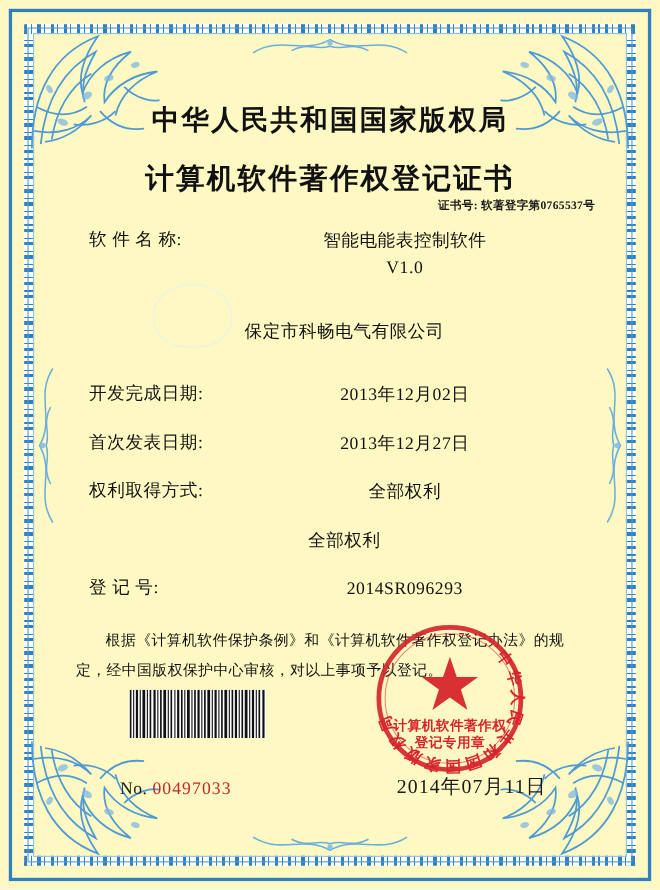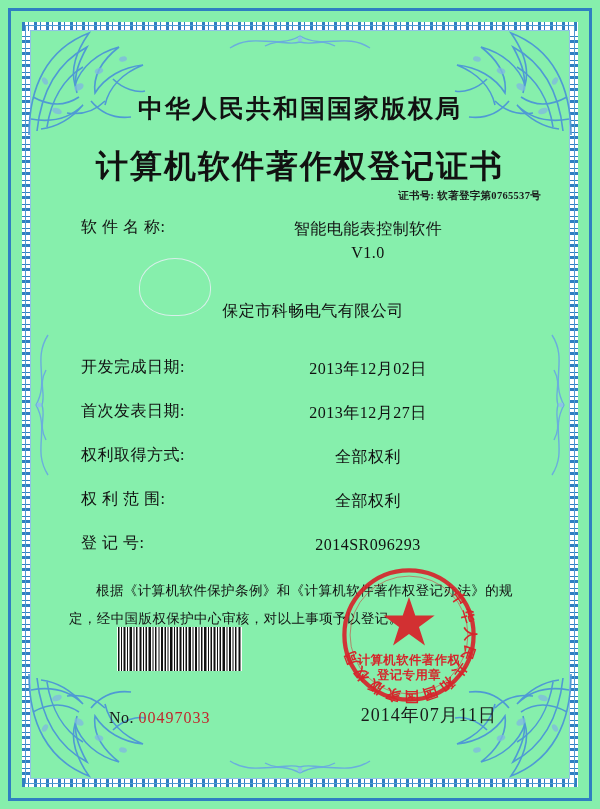--- a/index.html
+++ b/index.html
@@ -11,21 +11,21 @@
     width: 600px;
     height: 809px;
     font-family: "Liberation Serif", serif;
     overflow: hidden;
   }
 
   #certificate {
     position: relative;
     width: 600px;
     height: 809px;
-    background: #86efac;
+    background: #fef9c3;
     box-sizing: border-box;
   }
 
   
   .border-outer {
     position: absolute;
     left: 8px;
     top: 8px;
     right: 8px;
     bottom: 8px;
@@ -101,21 +101,21 @@
     text-align: center;
     font-size: 25px;
     letter-spacing: 2px;
     color: #111111;
     font-family: "Liberation Serif", serif;
     font-weight: bold;
     margin-top: 12px;
   }
   .title-sub {
     text-align: center;
-    font-size: 32px;
+    font-size: 26px;
     letter-spacing: 2px;
     color: #111111;
     font-weight: bold;
     margin-top: 20px;
   }
 
   .cert-no {
     text-align: right;
     font-size: 10.5px;
     color: #1a1a1a;
@@ -390,21 +390,20 @@
         <div class="field-label">首次发表日期:</div>
         <div class="field-value">2013年12月27日</div>
       </div>
 
       <div class="field-row">
         <div class="field-label">权利取得方式:</div>
         <div class="field-value">全部权利</div>
       </div>
 
       <div class="field-row">
-        <div class="field-label">权 利 范 围:</div>
         <div class="field-value">全部权利</div>
       </div>
 
       <div class="field-row">
         <div class="field-label">登 记 号:</div>
         <div class="field-value">2014SR096293</div>
       </div>
 
     </div>
 

